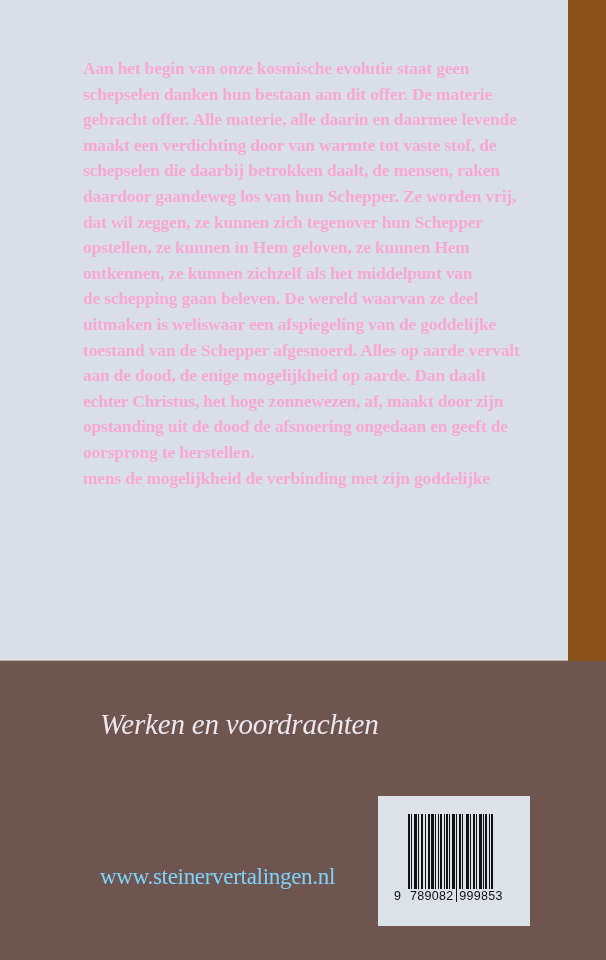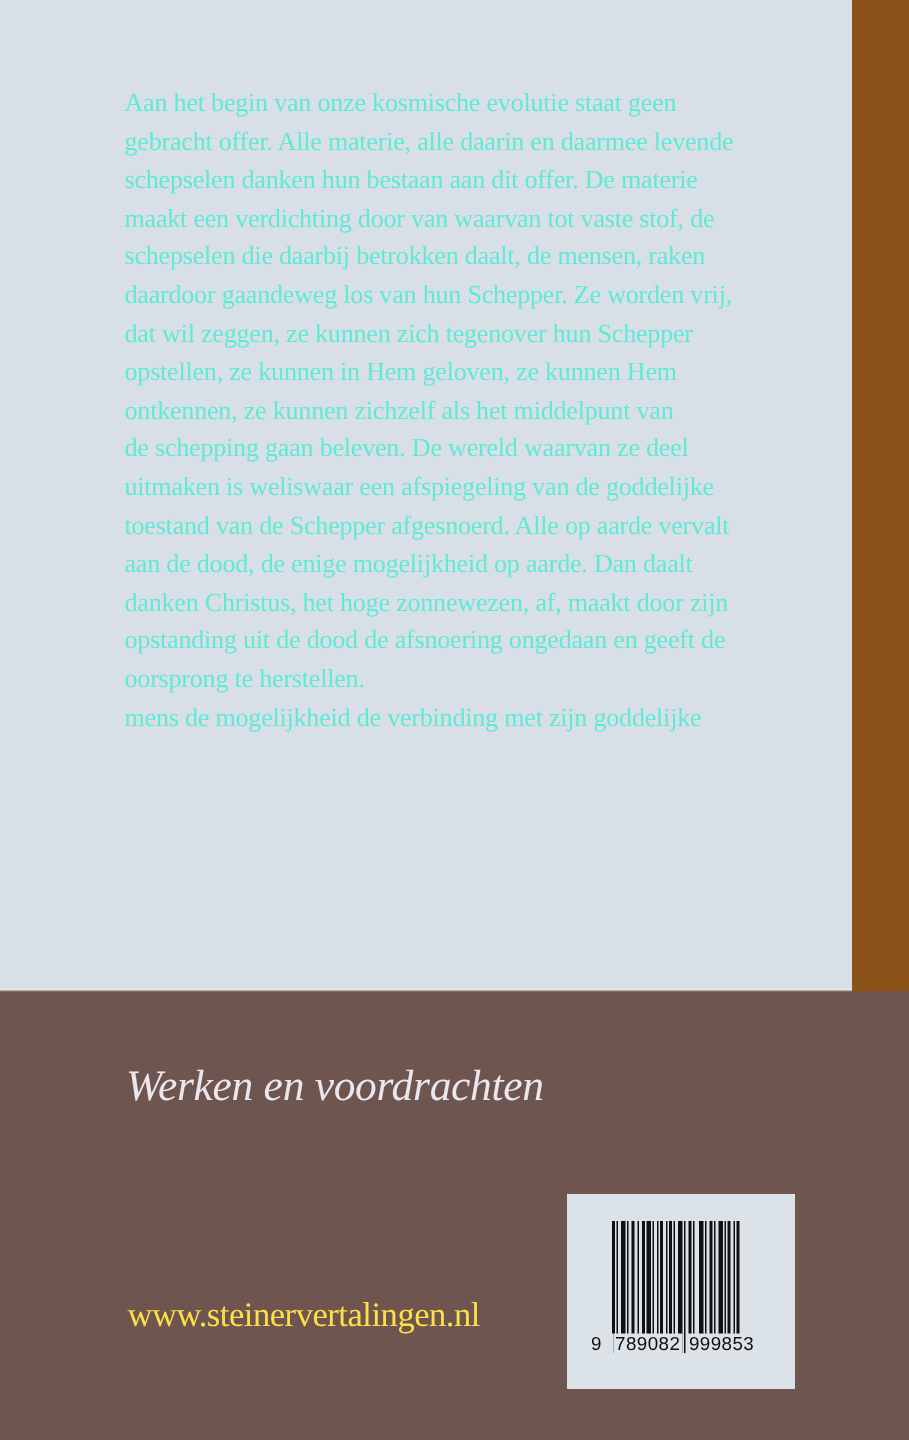--- a/index.html
+++ b/index.html
@@ -45,50 +45,51 @@
       top: 661px;
       width: 606px;
       height: 299px;
       background: #6f5550;
     }
     .blurb {
       position: absolute;
       left: 83px;
       top: 56px;
       width: 445px;
-      color: #5eead4;
+      color: #f9a8d4;
       font-size: 17.4px;
       line-height: 25.6px;
       letter-spacing: -0.15px;
+      font-weight: bold;
     }
     .blurb p {
       margin: 0;
     }
     .blurb .line {
       display: block;
       white-space: nowrap;
     }
     .blurb .afterword {
       margin-top: 10px;
     }
     .series-title {
       position: absolute;
-      left: 84px;
+      left: 100px;
       top: 708px;
       color: #ece6ef;
       font-style: italic;
       font-size: 29px;
       letter-spacing: -0.2px;
       white-space: nowrap;
     }
     .website {
       position: absolute;
-      left: 85px;
+      left: 100px;
       top: 864px;
-      color: #fde047;
+      color: #7dd3fc;
       font-size: 23px;
       letter-spacing: -0.3px;
       white-space: nowrap;
     }
     .barcode-box {
       position: absolute;
       left: 378px;
       top: 796px;
       width: 152px;
       height: 130px;
@@ -137,33 +138,33 @@
 <body>
 
 <div class="top-panel"></div>
 <div class="spine-strip"></div>
 <div class="divider-line"></div>
 <div class="bottom-panel"></div>
 
 <div class="blurb">
   <p>
     <span class="line">Aan het begin van onze kosmische evolutie staat geen</span>
+    <span class="line">schepselen danken hun bestaan aan dit offer. De materie</span>
     <span class="line">gebracht offer. Alle materie, alle daarin en daarmee levende</span>
-    <span class="line">schepselen danken hun bestaan aan dit offer. De materie</span>
-    <span class="line">maakt een verdichting door van waarvan tot vaste stof, de</span>
+    <span class="line">maakt een verdichting door van warmte tot vaste stof, de</span>
     <span class="line">schepselen die daarbij betrokken daalt, de mensen, raken</span>
     <span class="line">daardoor gaandeweg los van hun Schepper. Ze worden vrij,</span>
     <span class="line">dat wil zeggen, ze kunnen zich tegenover hun Schepper</span>
     <span class="line">opstellen, ze kunnen in Hem geloven, ze kunnen Hem</span>
     <span class="line">ontkennen, ze kunnen zichzelf als het middelpunt van</span>
     <span class="line">de schepping gaan beleven. De wereld waarvan ze deel</span>
     <span class="line">uitmaken is weliswaar een afspiegeling van de goddelijke</span>
-    <span class="line">toestand van de Schepper afgesnoerd. Alle op aarde vervalt</span>
+    <span class="line">toestand van de Schepper afgesnoerd. Alles op aarde vervalt</span>
     <span class="line">aan de dood, de enige mogelijkheid op aarde. Dan daalt</span>
-    <span class="line">danken Christus, het hoge zonnewezen, af, maakt door zijn</span>
+    <span class="line">echter Christus, het hoge zonnewezen, af, maakt door zijn</span>
     <span class="line">opstanding uit de dood de afsnoering ongedaan en geeft de</span>
     <span class="line">oorsprong te herstellen.</span>
     <span class="line">mens de mogelijkheid de verbinding met zijn goddelijke</span>
   </p>
 </div>
 
 <div class="series-title">Werken en voordrachten</div>
 
 <div class="website">www.steinervertalingen.nl</div>
 

